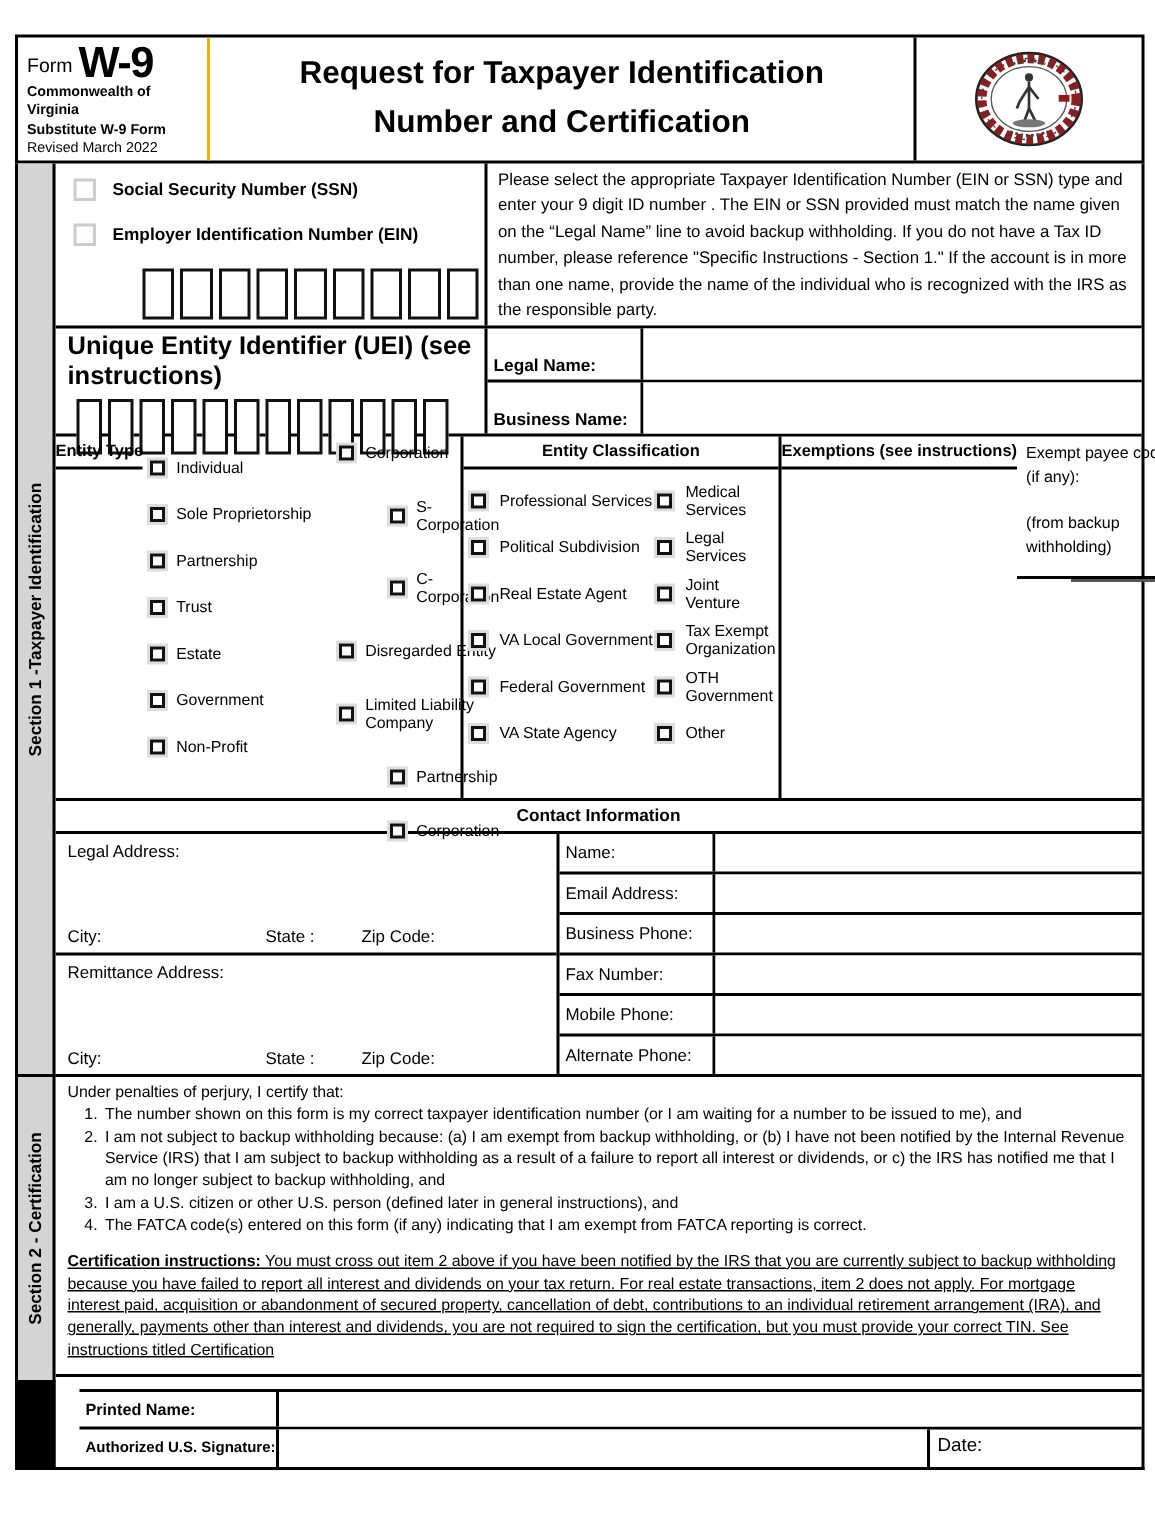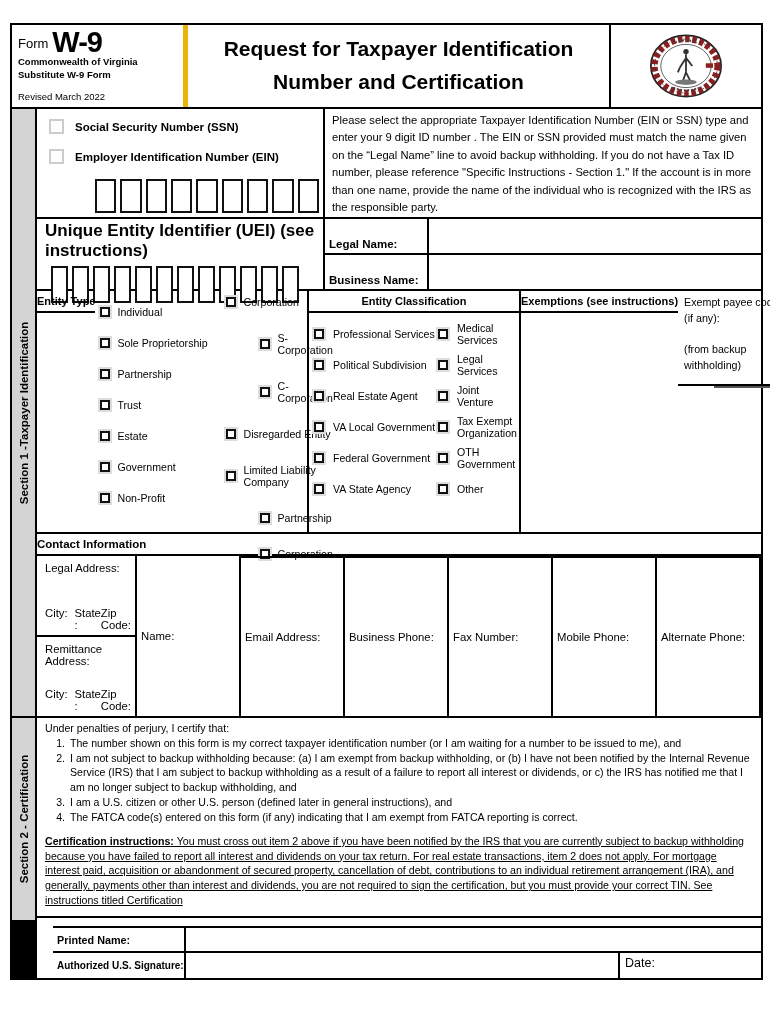--- a/index.html
+++ b/index.html
@@ -2,21 +2,21 @@
 <html><head>
 <meta charset="utf-8">
 <style>
   * { box-sizing: border-box; margin: 0; padding: 0; }
   html,body { width:770px; height:1024px; background:#fff; font-family:"Liberation Sans", sans-serif; color:#000; }
   .page { position:relative; width:770px; height:1024px; background:#fff; overflow:hidden; }
   .form-wrap { position:absolute; left:10px; top:23px; width:753px; }
 
   
   .header { display:flex; border:2px solid #000; height:86px; background:#fff; }
-  .h-left { width:176px; border-right:5px solid #eab308; padding:4px 5px 3px 6px; display:flex; flex-direction:column; }
+  .h-left { width:128px; border-right:2px solid #eab308; padding:4px 5px 3px 6px; display:flex; flex-direction:column; }
   .form-line { display:flex; align-items:flex-end; gap:4px; }
   .form-word { font-size:13px; padding-bottom:4px; }
   .form-num { font-size:29px; font-weight:bold; line-height:0.9; letter-spacing:-1px; }
   .org { font-size:9.5px; font-weight:bold; line-height:1.25; margin-top:1px; }
   .revised { font-size:9.5px; margin-top:auto; padding-bottom:2px; }
   .h-title { flex:1; display:flex; flex-direction:column; justify-content:center; align-items:center; font-weight:bold; font-size:21px; line-height:1.55; text-align:center; }
   .h-seal { width:152px; border-left:2px solid #000; display:flex; align-items:center; justify-content:center; }
 
   
   .body { position:relative; border:2px solid #000; border-top:none; }
@@ -68,29 +68,29 @@
   .ec-cell .check-item { gap:9px; }
   .cb { width:10px; height:10px; border:2px solid #111; background:#fff; box-shadow:0 0 0 2px #ddd; flex:0 0 auto; }
   .ex-block1 { height:95px; border-bottom:2px solid #000; padding:3px 6px; font-size:10.7px; line-height:1.5; }
   .ex-block2 { flex:1; padding:3px 6px; font-size:10.7px; line-height:1.5; }
   .fill-line { border-bottom:2px solid #555; height:1px; }
   .fill-line.f1 { width:66px; margin:13px 0 0 30px; }
   .fill-line.f2 { width:76px; margin:22px 0 0 24px; }
   .ex-spacer { height:15px; }
 
   
-  .contact-header { height:22px; border-bottom:2px solid #000; text-align:left; font-weight:bold; font-size:11.5px; line-height:21px; }
+  .contact-header { height:22px; border-bottom:2px solid #000; text-align:center; font-weight:bold; font-size:11.5px; line-height:21px; }
   .row-e { display:flex; height:162px; border-bottom:2px solid #000; }
   .addr-cell { width:336px; border-right:2px solid #000; display:flex; flex-direction:column; }
   .addr-block { flex:1; position:relative; padding:6px 4px 4px 8px; font-size:11.3px; }
   .addr-block:first-child { border-bottom:2px solid #000; }
   .csz { position:absolute; left:8px; right:4px; bottom:4px; display:flex; font-size:11.3px; }
   .csz .city { width:132px; }
   .csz .state { width:64px; }
-  .contact-right { flex:1; display:flex; flex-direction:row; }
+  .contact-right { flex:1; display:flex; flex-direction:column; }
   .c-row { flex:1; display:flex; }
   .c-row + .c-row { border-top:2px solid #000; }
   .c-label { width:104px; border-right:2px solid #000; font-size:11.3px; display:flex; align-items:center; padding-left:4px; }
   .c-input { flex:1; background:#fff; }
 
   
   .cert { height:200px; border-bottom:2px solid #000; padding:3px 9px 2px 8px; font-size:10.6px; line-height:1.4; overflow:hidden; }
   .cert ol { margin:0; padding-left:23px; }
   .cert li { padding-left:2px; }
   .cert-instr { margin-top:9px;text-decoration:underline; }

